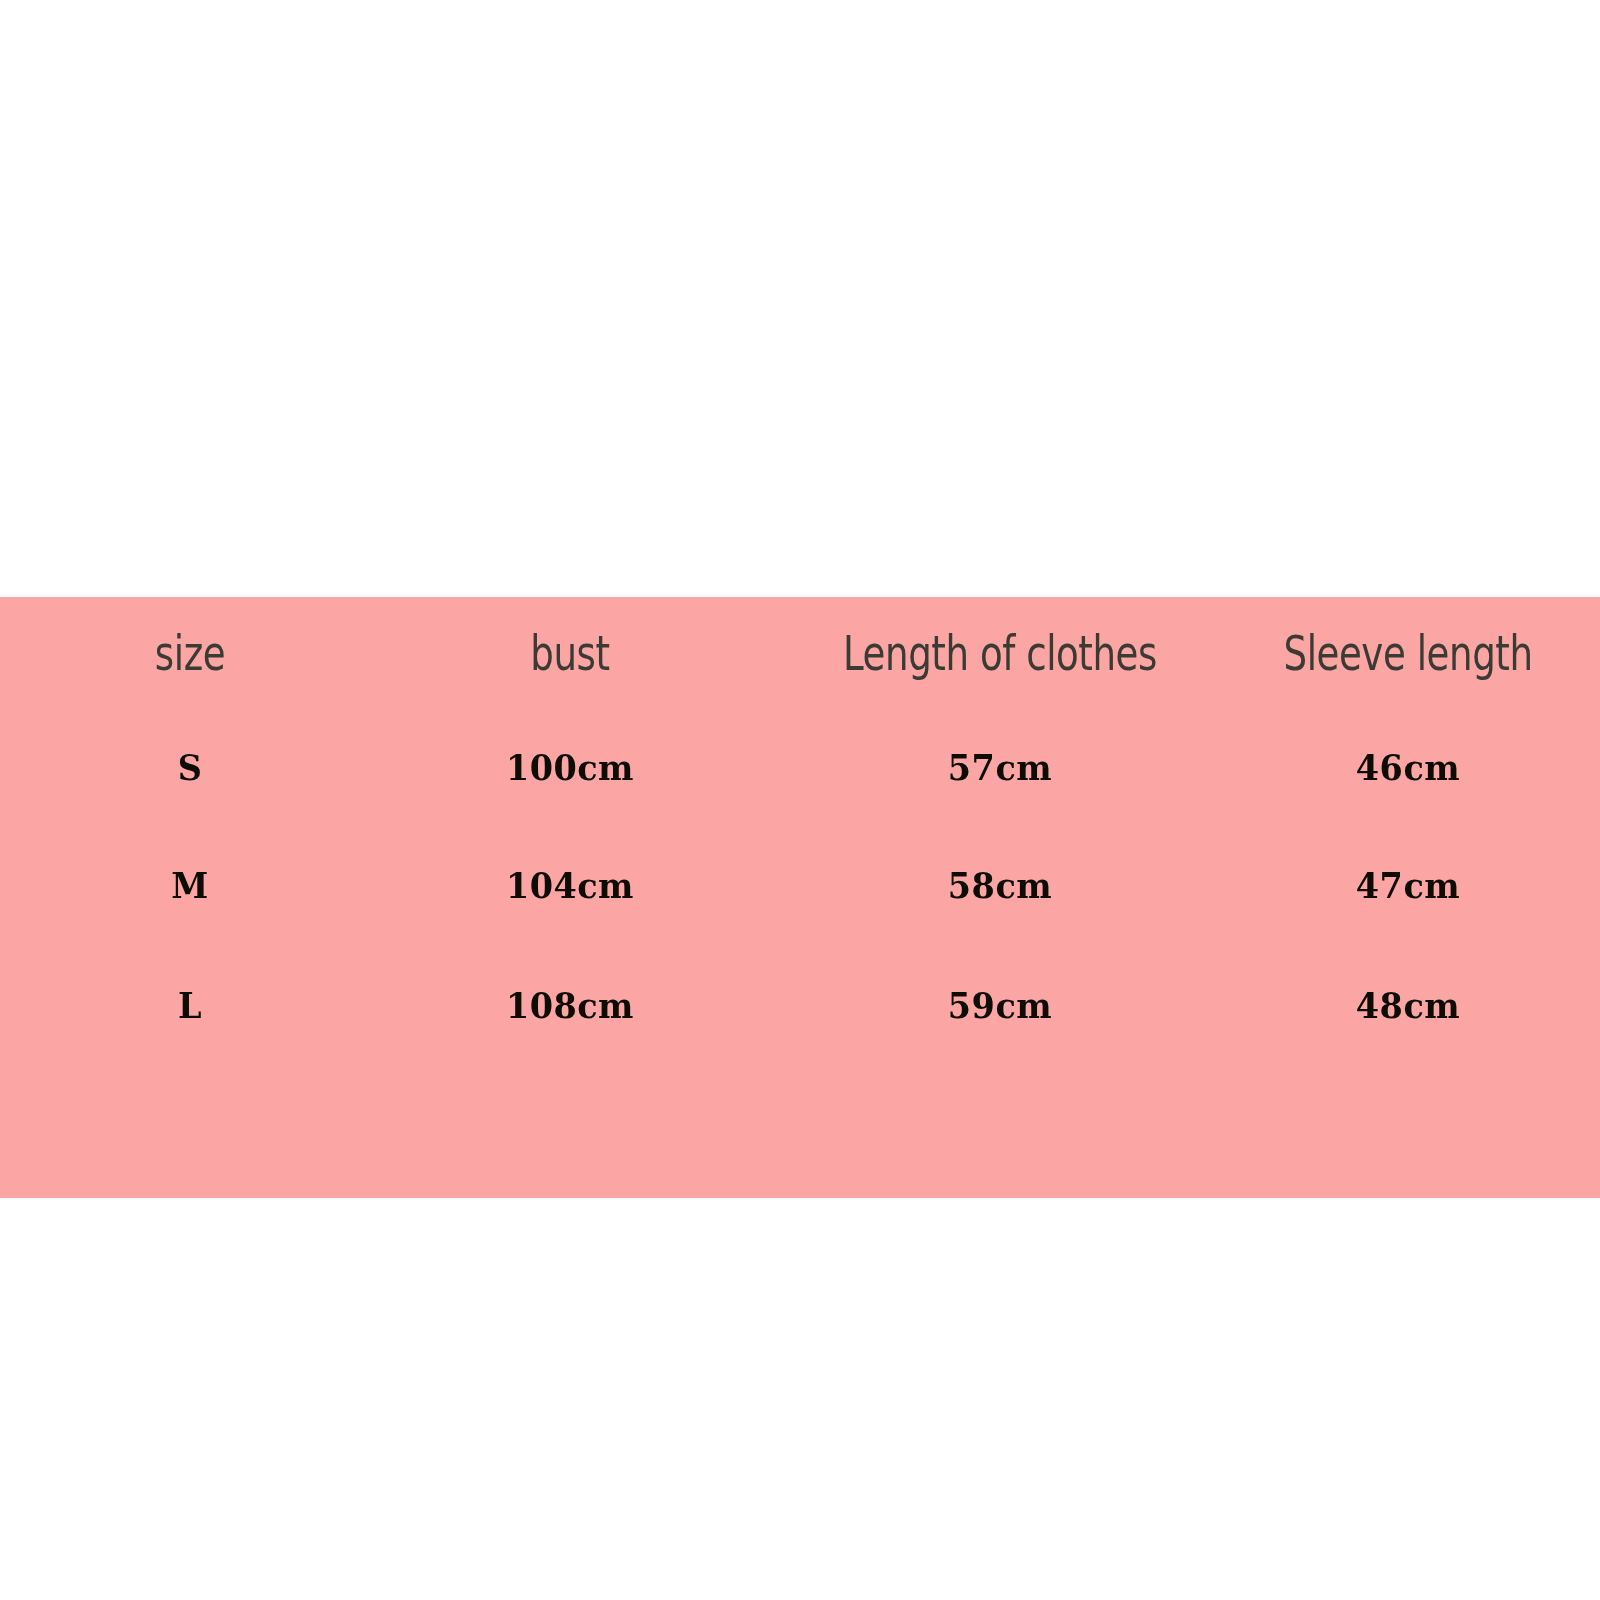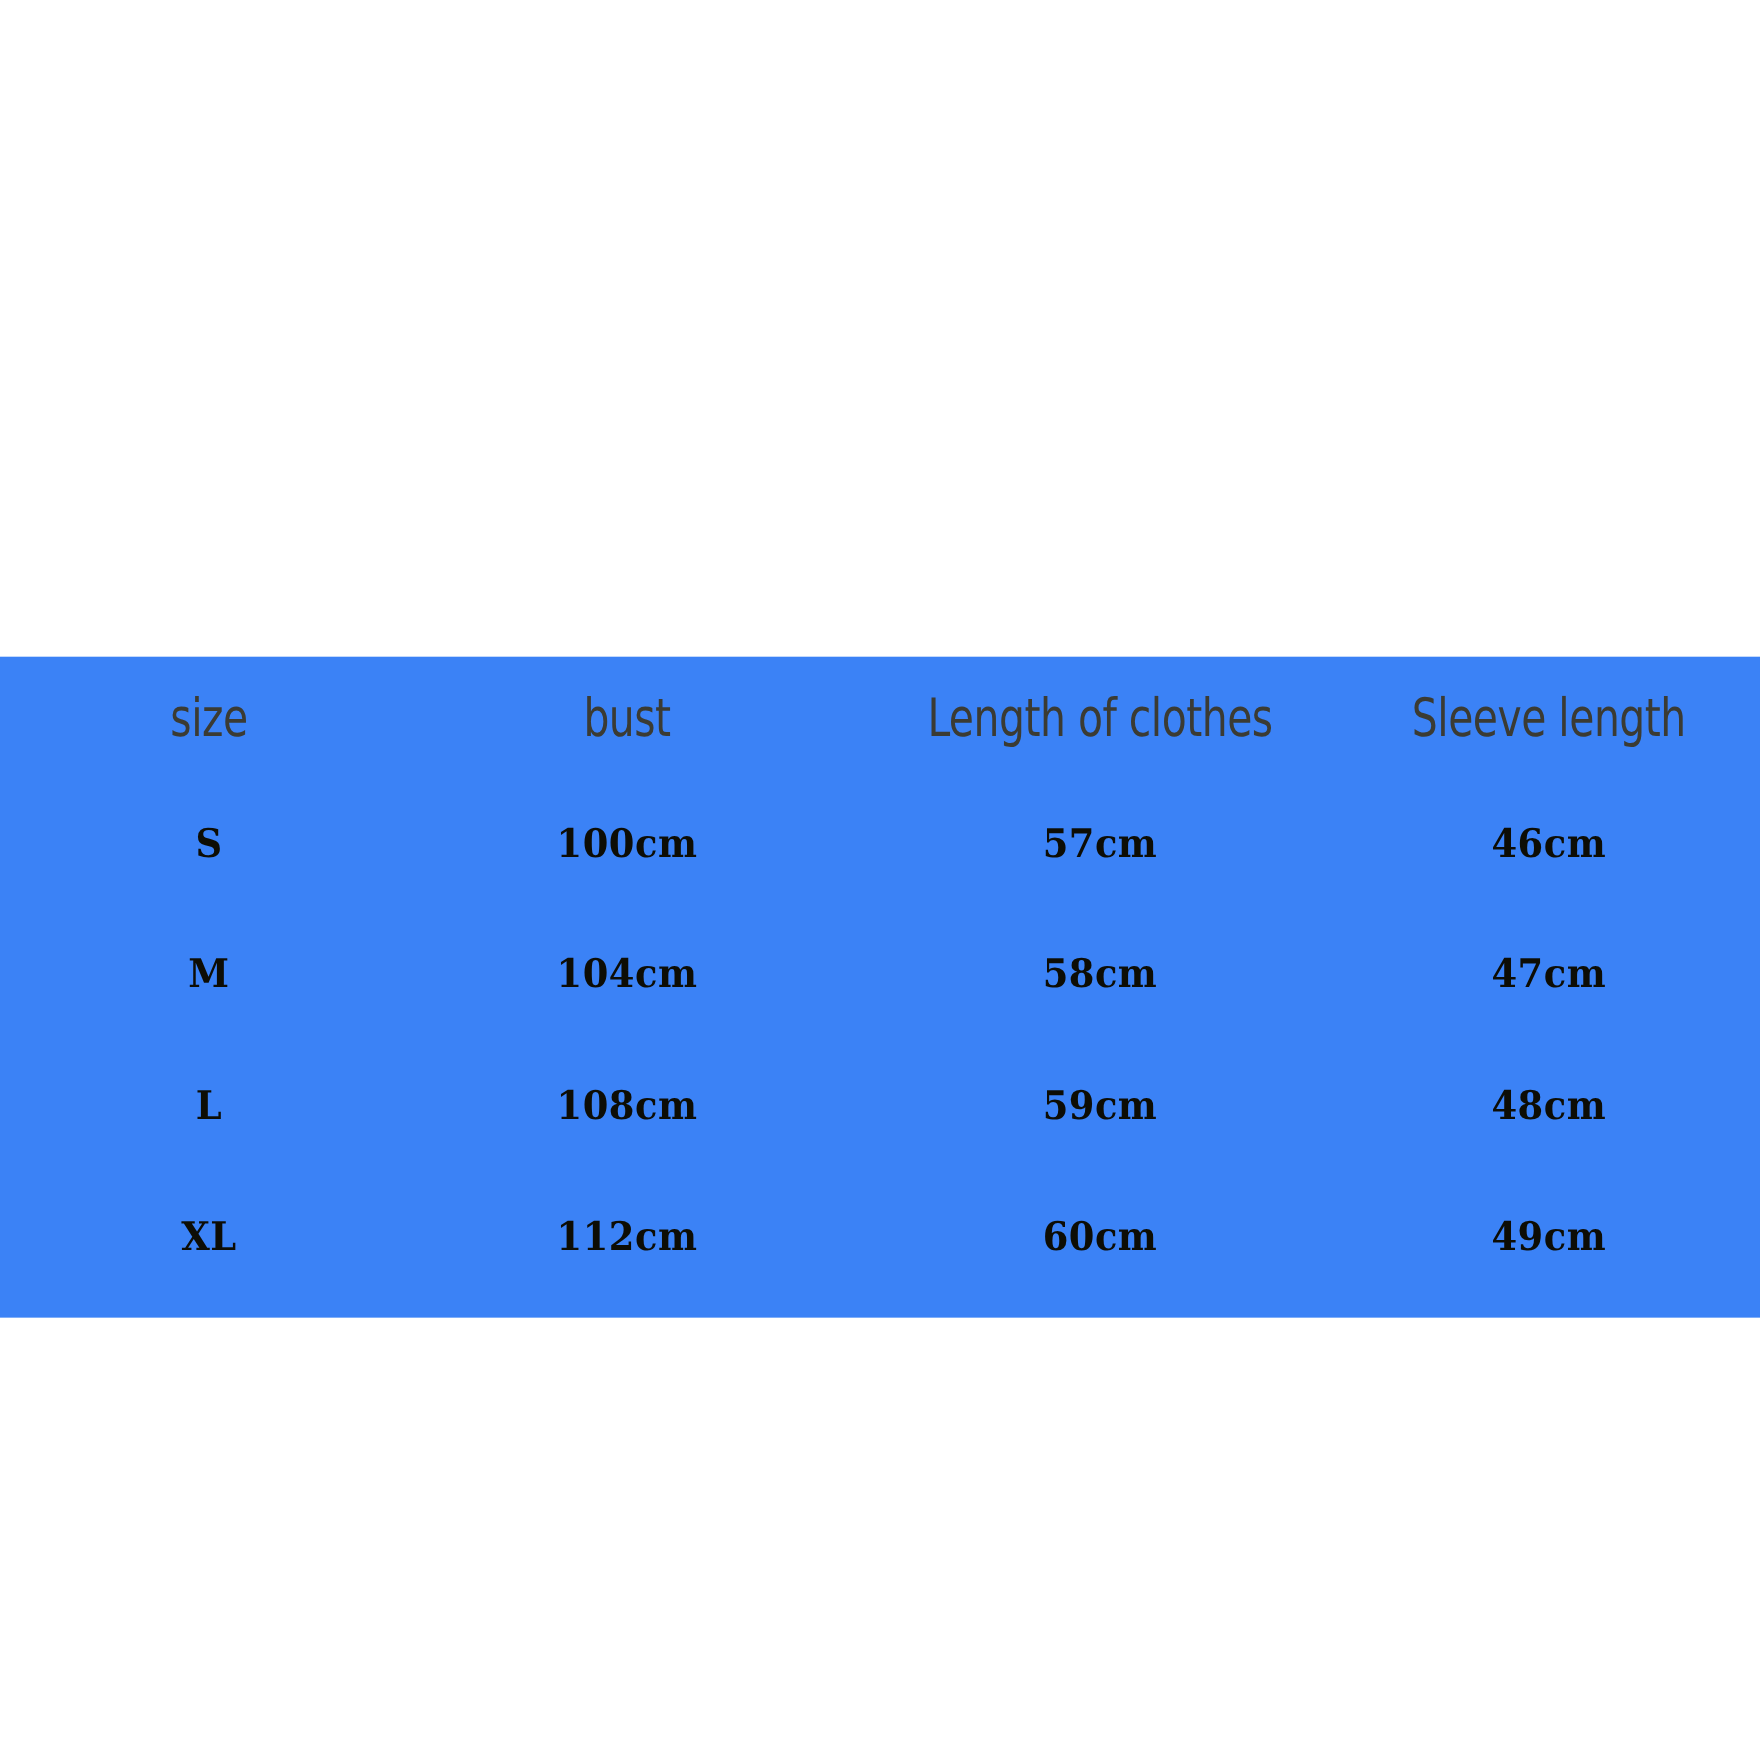--- a/index.html
+++ b/index.html
@@ -31,21 +31,21 @@
   #blank-top    { top: 0;      height: 597px; }
   #blank-bottom { top: 1198px; height: 402px; }
 
   
   #size-chart {
     position: absolute;
     left: 0;
     top: 597px;
     width: 1600px;
     height: 601px;
-    background: #3b82f6;
+    background: #fca5a5;
   }
 
   
   #chart-header-row {
     position: absolute;
     left: 0;
     top: 16px;
     width: 1600px;
     height: 80px;
   }
@@ -129,24 +129,18 @@
       <div class="data-cell dc-sleeve">47cm</div>
     </div>
 
     <div class="data-row" id="data-row-2">
       <div class="data-cell dc-size">L</div>
       <div class="data-cell dc-bust">108cm</div>
       <div class="data-cell dc-length">59cm</div>
       <div class="data-cell dc-sleeve">48cm</div>
     </div>
 
-    <div class="data-row" id="data-row-3">
-      <div class="data-cell dc-size">XL</div>
-      <div class="data-cell dc-bust">112cm</div>
-      <div class="data-cell dc-length">60cm</div>
-      <div class="data-cell dc-sleeve">49cm</div>
-    </div>
 
   </div>
 
   <div class="blank-area" id="blank-bottom"></div>
 
 </div>
 
 </body></html>

